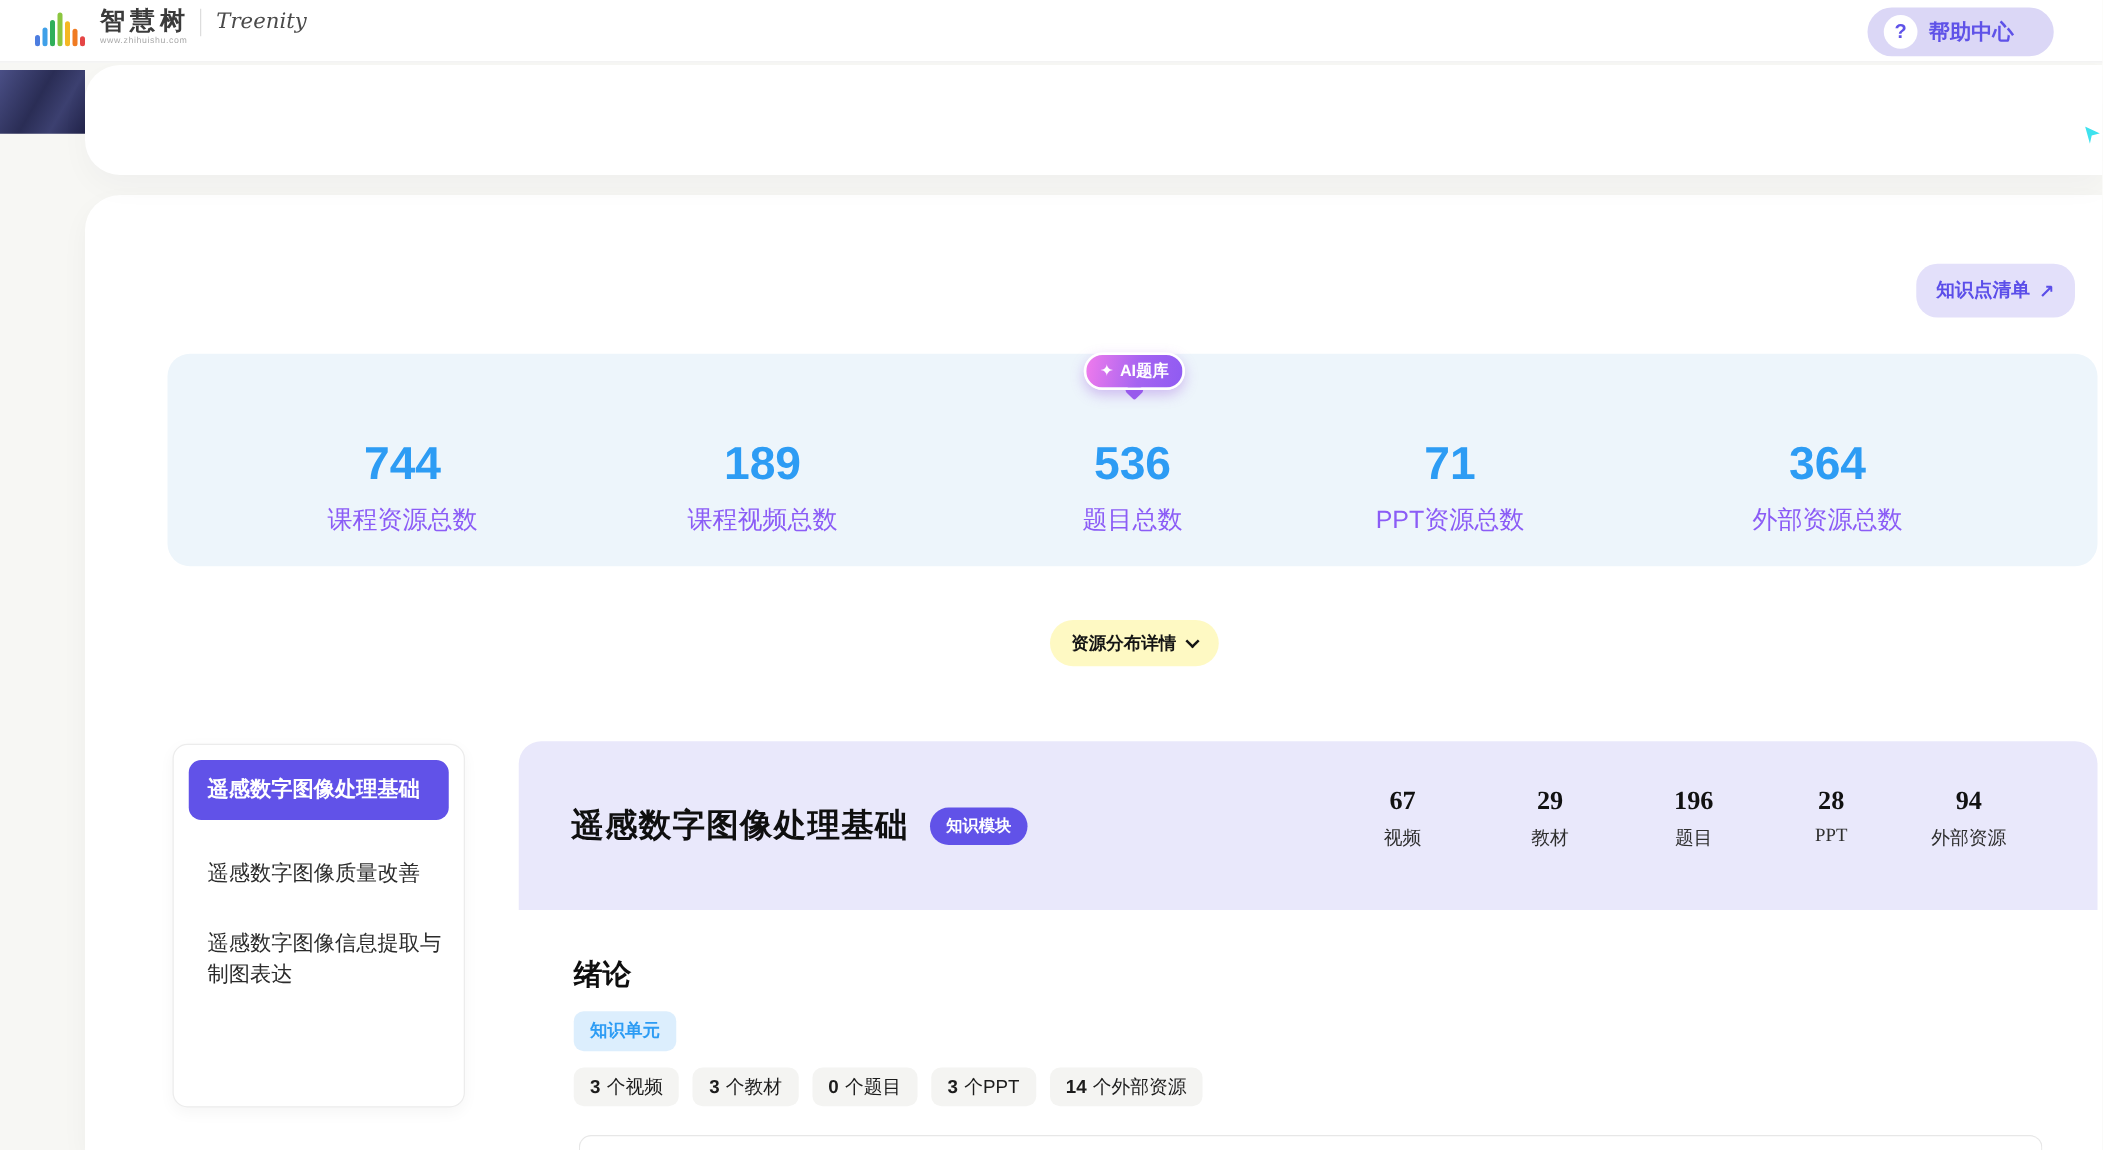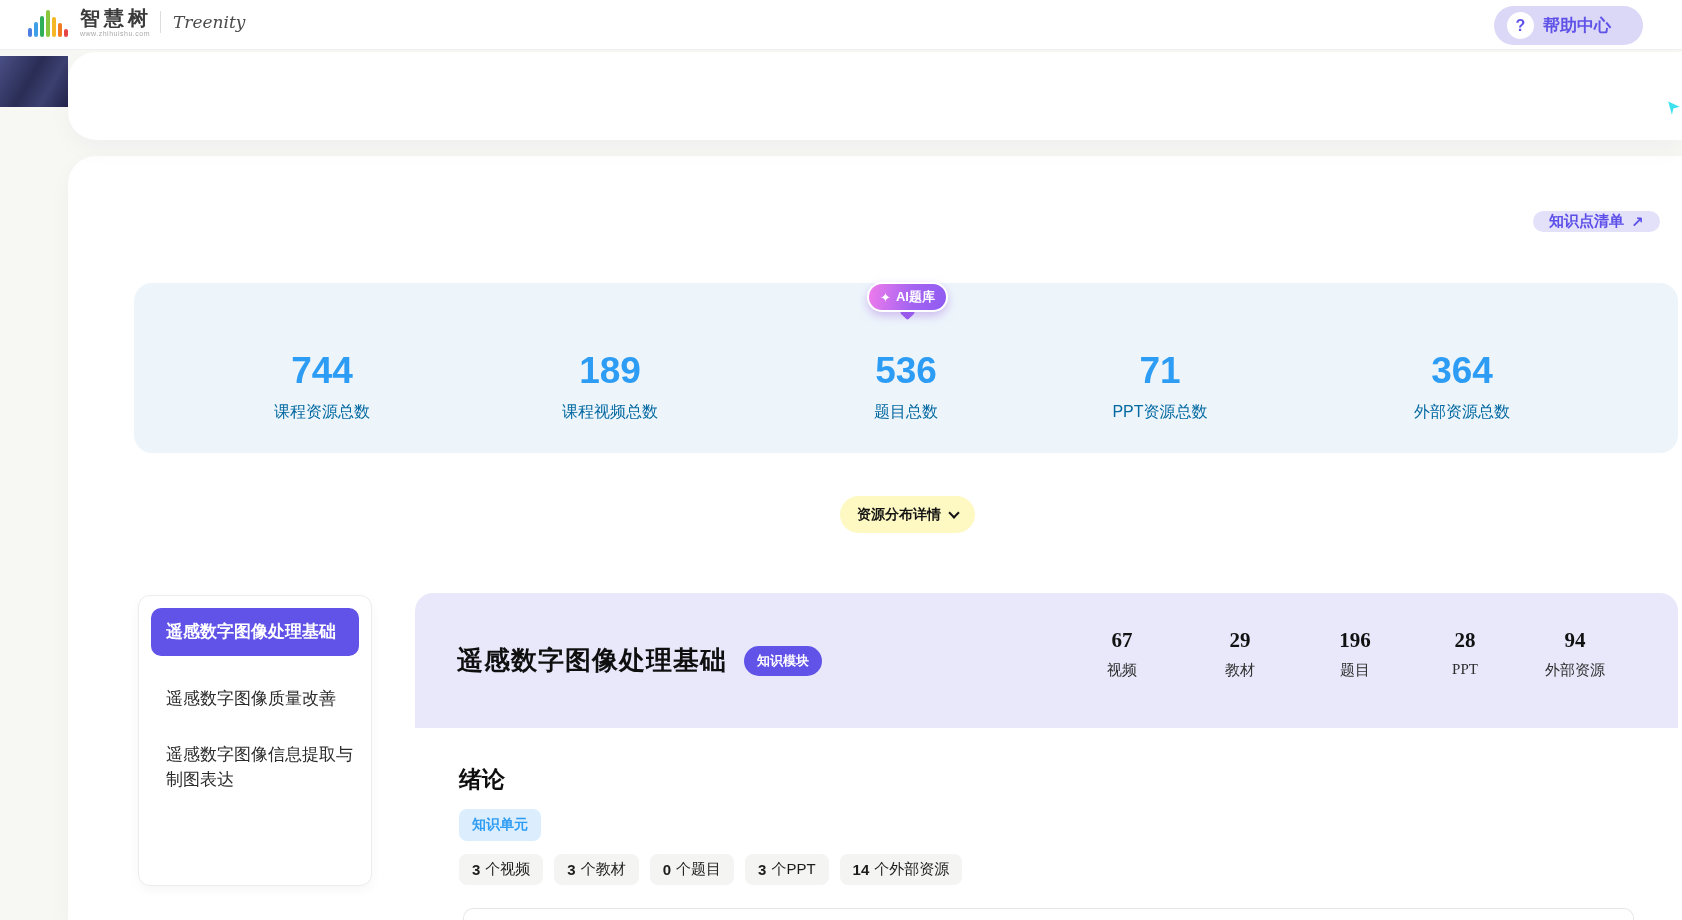--- a/index.html
+++ b/index.html
@@ -6,21 +6,21 @@
   html,body { width:1682px; height:920px; overflow:hidden; }
   body {
     font-family:"Liberation Sans","DejaVu Sans",sans-serif;
     background:#F7F7F4; color:#141414; position:relative;
   }
   .page { position:absolute; inset:0; }
 
   
   .top-header { position:absolute; left:0; top:0; width:1682px; height:50px;
     background:#fff; border-bottom:1px solid #EFEFEF; z-index:30; }
-  .brand { position:absolute; left:28px; top:7px; display:flex; align-items:center; cursor:pointer; }
+  .brand { position:absolute; left:28px; top:7px; display:flex; align-items:flex-start; cursor:pointer; }
   .logo-bars { display:flex; align-items:flex-end; gap:2px; height:30px; margin-right:12px; }
   .logo-bars i { display:block; width:4px; border-radius:2px; }
   .lb1{height:9px;  background:#4C7DE0;} .lb2{height:15px; background:#3FA0E8;}
   .lb3{height:21px; background:#2FAF5A;} .lb4{height:27px; background:#8BC63F;}
   .lb5{height:20px; background:#F5B723;} .lb6{height:14px; background:#F07B22;}
   .lb7{height:8px;  background:#E54545;}
   .brand-cn-wrap { display:flex; flex-direction:column; }
   .brand-cn { font-size:20px; font-weight:700; letter-spacing:4px; color:#3B3B3B; line-height:20px; }
   .brand-url { font-size:7px; color:#A9A9A9; letter-spacing:.5px; margin-top:2px; }
   .brand-divider { width:1px; height:22px; background:#DDD; margin:0 12px 0 8px; }
@@ -39,32 +39,32 @@
   .nav-bar { position:absolute; left:68px; top:52px; width:1614px; height:88px;
     background:#fff; border-radius:28px 0 0 28px; overflow:hidden; z-index:20;
     box-shadow:0 10px 24px rgba(20,20,60,.03); }
   .cursor-icon { position:absolute; left:1666px; top:100px; z-index:40; }
 
   
   .main-card { position:absolute; left:68px; top:156px; width:1614px; height:764px;
     background:#fff; border-radius:28px 0 0 0; box-shadow:0 8px 22px rgba(20,20,60,.04); }
   .page-title { position:absolute; left:133px; top:208px; font-size:30px; font-weight:800;
     color:#0F0F0F; letter-spacing:1px; z-index:2; }
-  .kp-btn { position:absolute; left:1533px; top:211px; height:21px; border-radius:17px;
+  .kp-btn { position:absolute; left:1533px; top:211px; height:43px; border-radius:17px;
     background:#E3E0FA; color:#5B4EE9; font-size:15px; font-weight:800;
     display:flex; align-items:center; gap:7px; padding:0 16px; white-space:nowrap;
     cursor:pointer; z-index:2; }
   .kp-arrow { font-size:15px; font-weight:800; }
 
   
   .summary-panel { position:absolute; left:134px; top:283px; width:1544px; height:170px;
     background:#EDF5FB; border-radius:18px; z-index:1; }
   .sum-col { position:absolute; top:69px; transform:translateX(-50%); text-align:center; }
   .sum-col .val { font-size:37px; font-weight:800; color:#2D9CF4; line-height:1; }
-  .sum-col .lbl { font-size:16px; color:#0369a1; margin-top:13px; white-space:nowrap; }
+  .sum-col .lbl { font-size:20px; color:#8b5cf6; margin-top:13px; white-space:nowrap; }
   .sc1{left:188px;} .sc2{left:476px;} .sc3{left:772px;text-align:center;} .sc4{left:1026px;} .sc5{left:1328px;text-align:center;}
   .ai-badge { position:absolute; left:733px; top:-1px; height:30px; padding:0 11px;
     border-radius:16px; border:2px solid #fff;
     background:linear-gradient(100deg,#F07BEC 0%,#A564F1 55%,#8F5BF2 100%);
     color:#fff; font-size:13px; font-weight:800; display:flex; align-items:center; gap:5px;
     box-shadow:0 4px 10px rgba(150,80,220,.35); z-index:3; white-space:nowrap; }
   .ai-tail { position:absolute; left:768px; top:24px; width:11px; height:11px;
     background:#9A5EF1; transform:rotate(45deg); border-radius:2px; z-index:2; }
 
   

